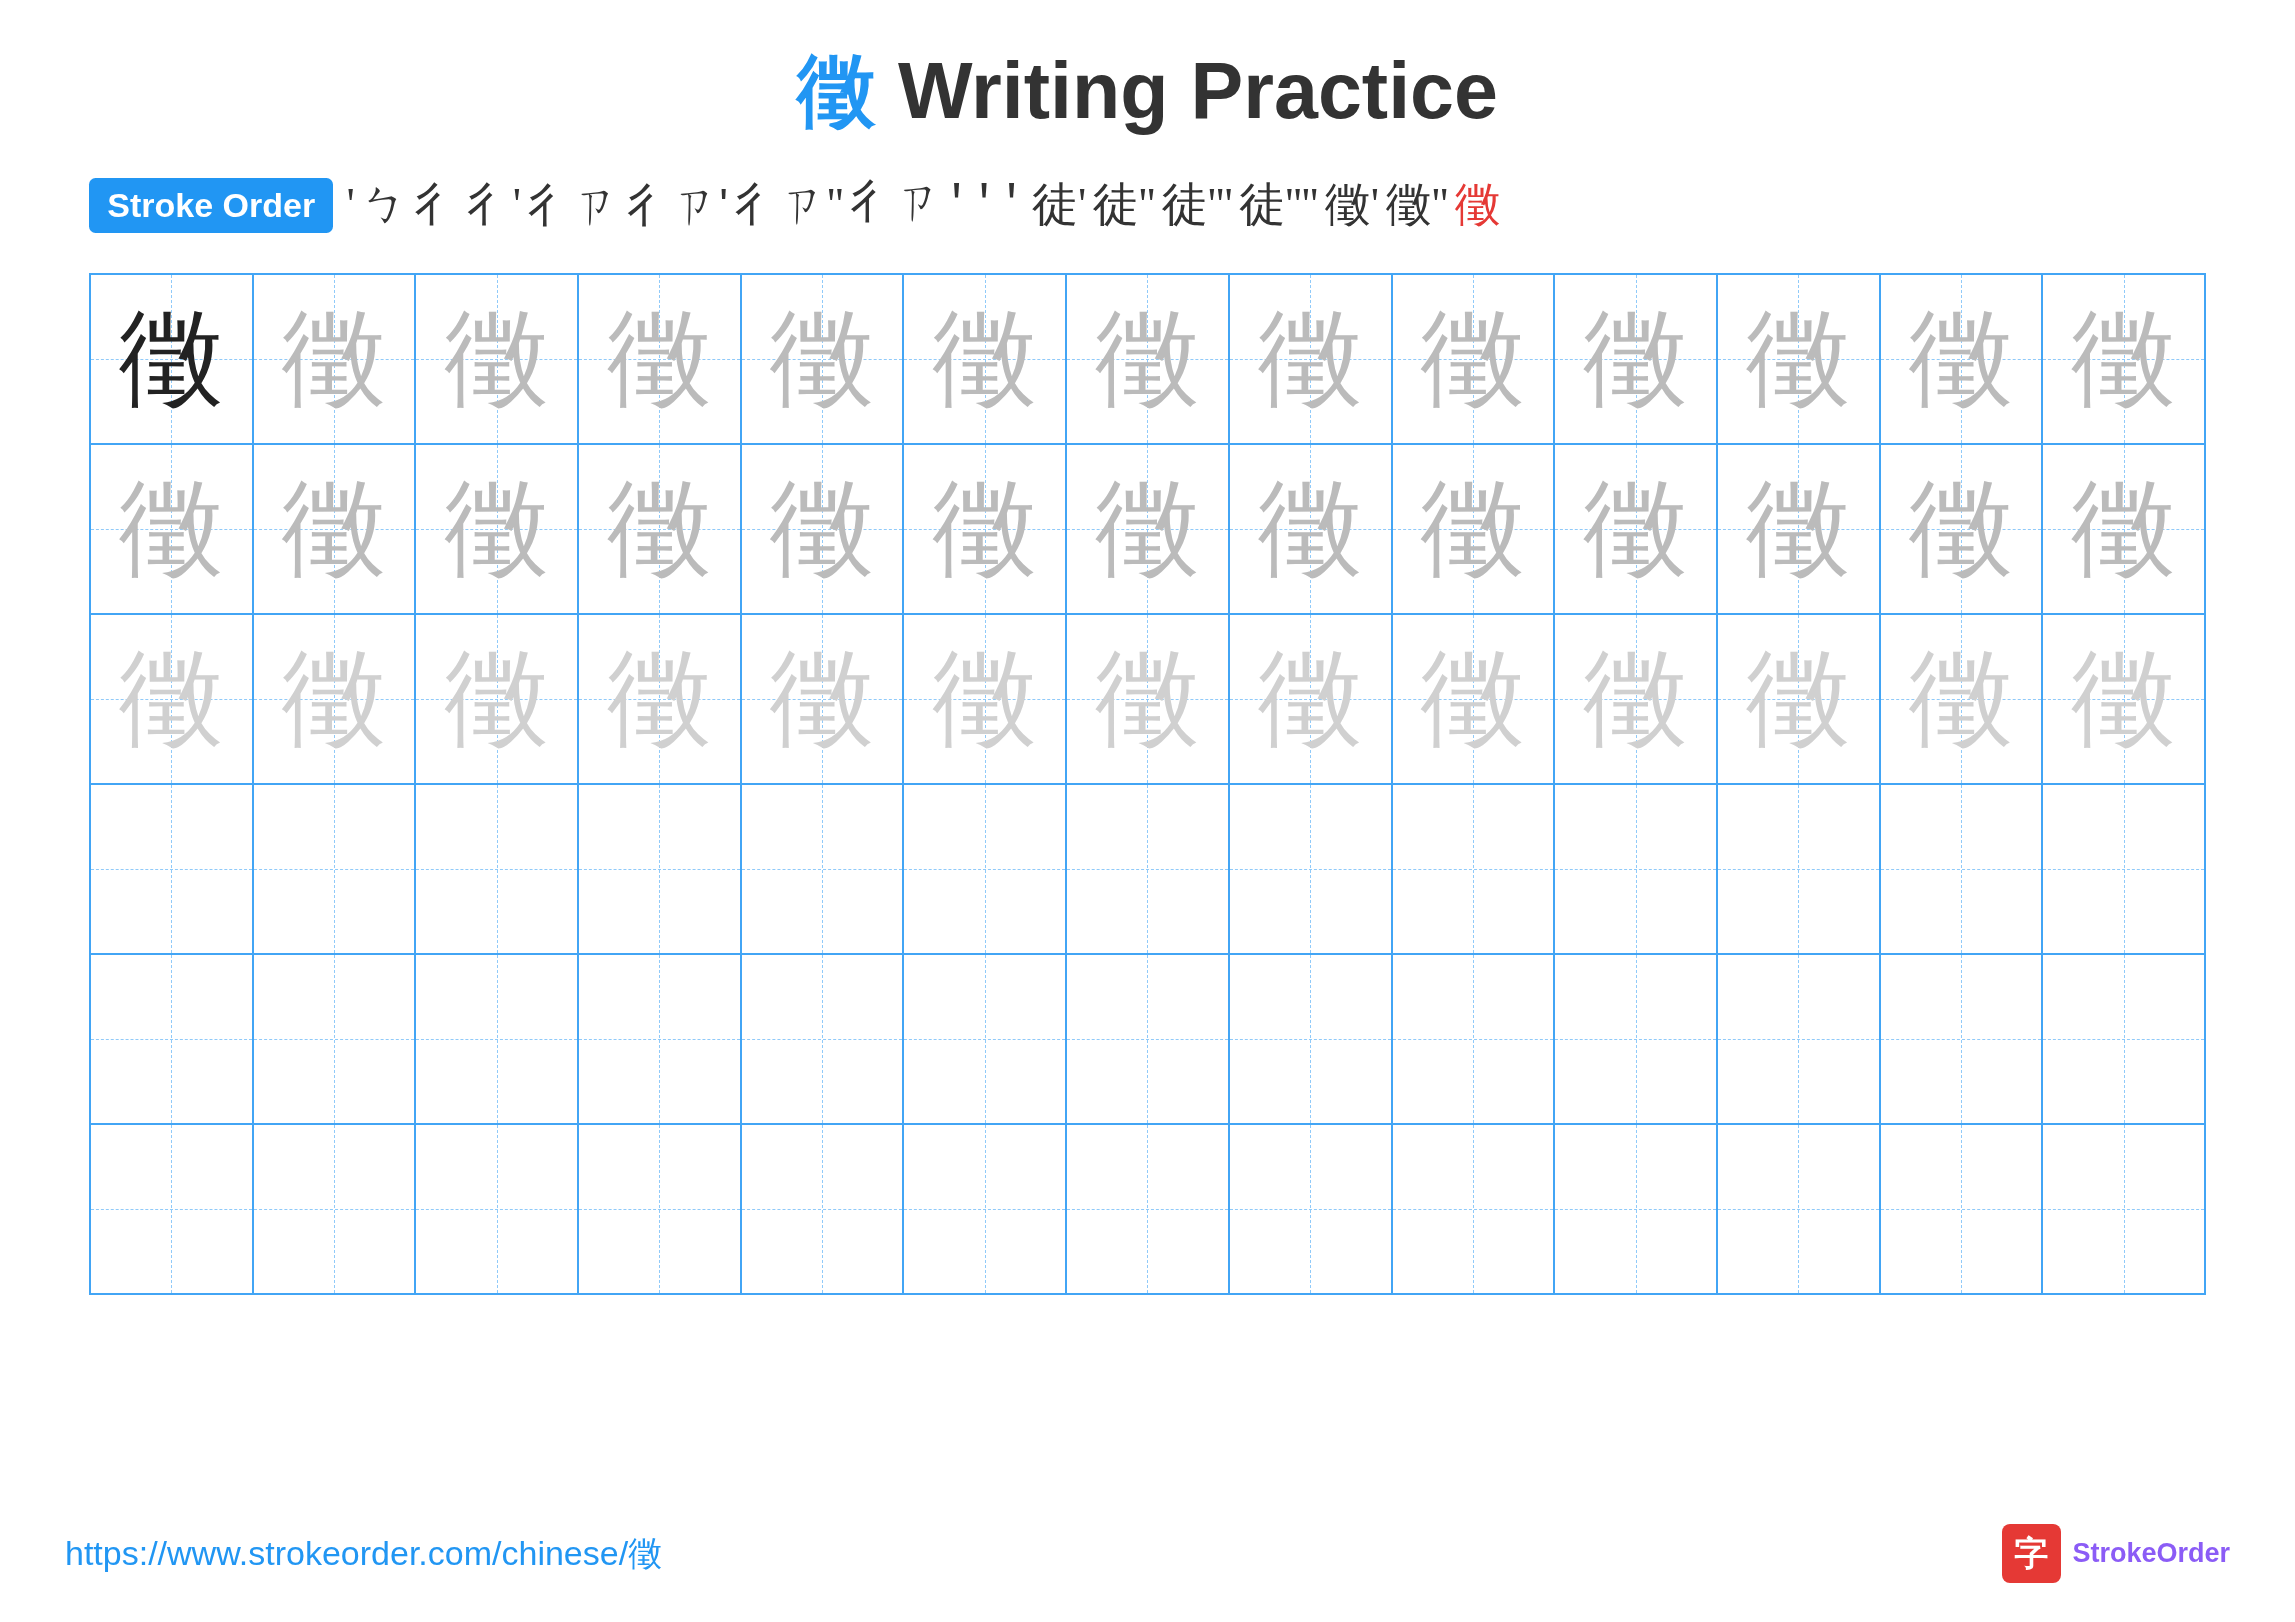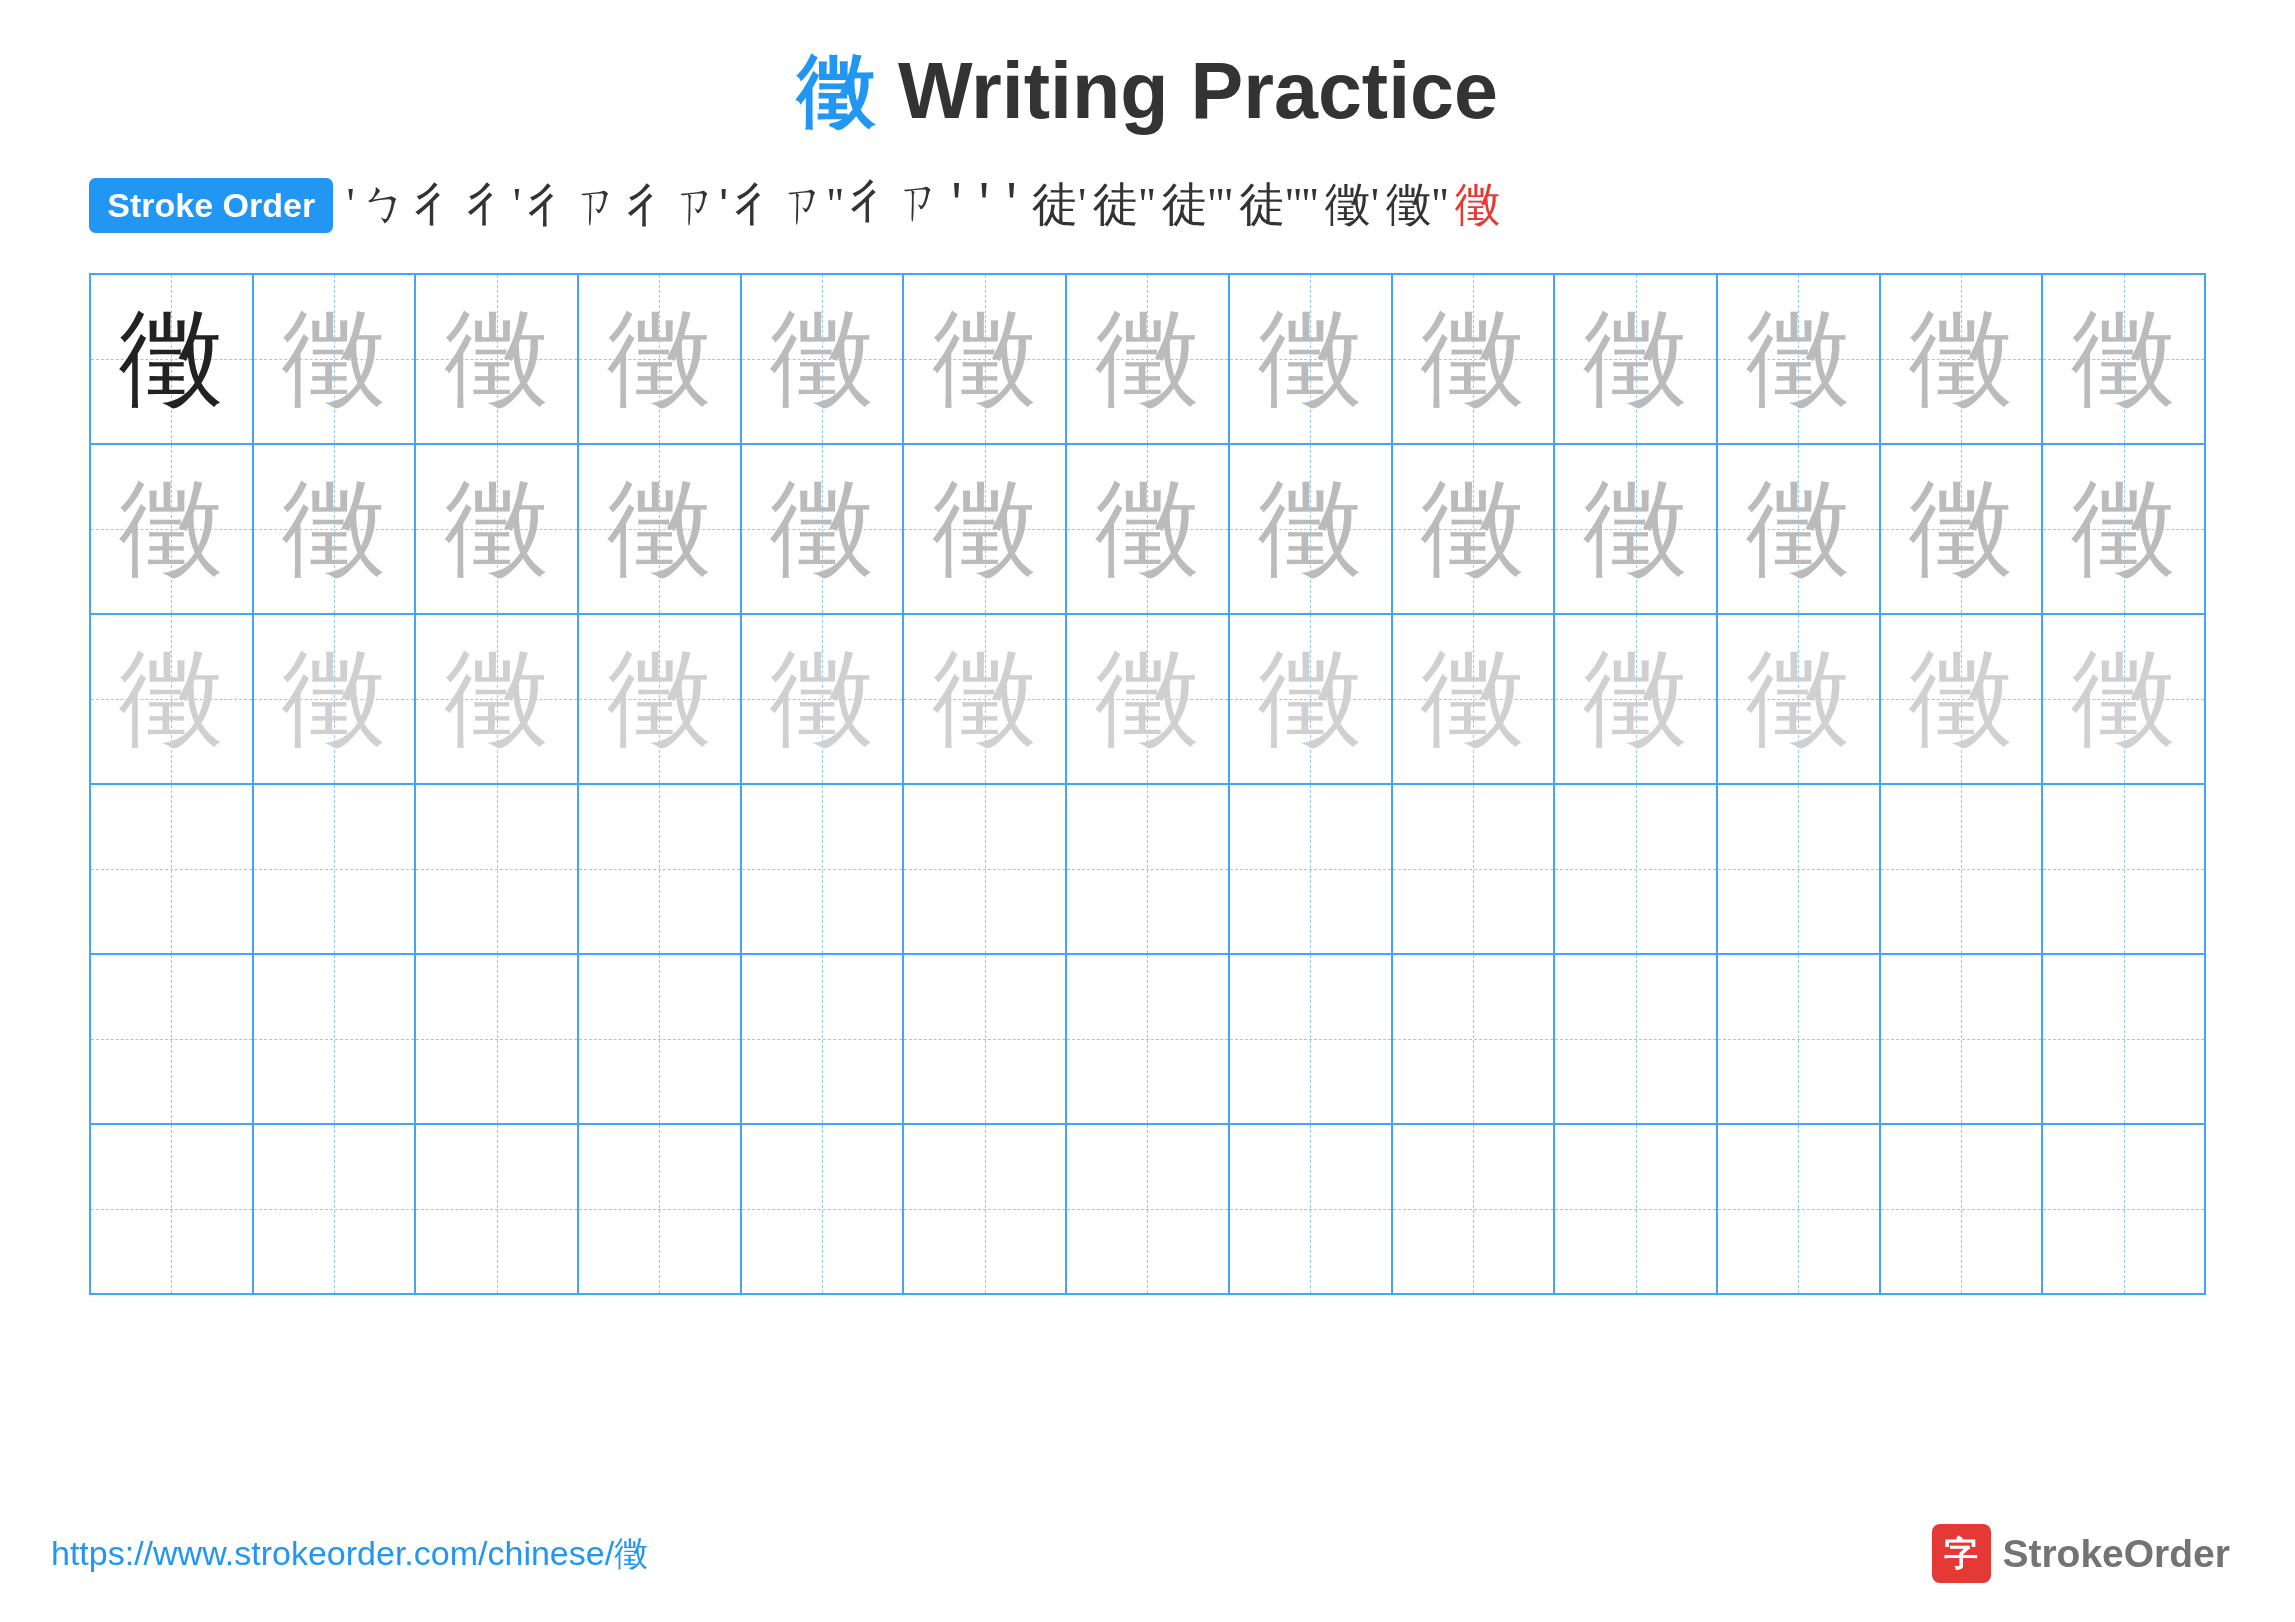--- a/index.html
+++ b/index.html
@@ -118,21 +118,21 @@
       color: #bbb;
     }
     .cell-char.light {
       color: #d0d0d0;
     }
 
     
     .footer {
       position: absolute;
       bottom: 39px;
-      left: 51px;
+      left: 65px;
       right: 65px;
       display: flex;
       align-items: center;
       justify-content: space-between;
     }
     .footer-url {
       font-size: 34px;
       color: #2196F3;
       text-decoration: none;
     }
@@ -148,23 +148,23 @@
       border-radius: 7.9px;
       display: flex;
       align-items: center;
       justify-content: center;
       color: white;
       font-size: 34px;
       font-weight: bold;
       font-family: serif;
     }
     .footer-logo-text {
-      font-size: 39px;
+      font-size: 27px;
       font-weight: bold;
-      color: #737373;
+      color: #8b5cf6;
     }
   </style>
 </head>
 <body>
 
 <div class="page-container">
 
   <h1 class="title">
     <span class="title-char">徵</span><span> Writing Practice</span>
   </h1>

